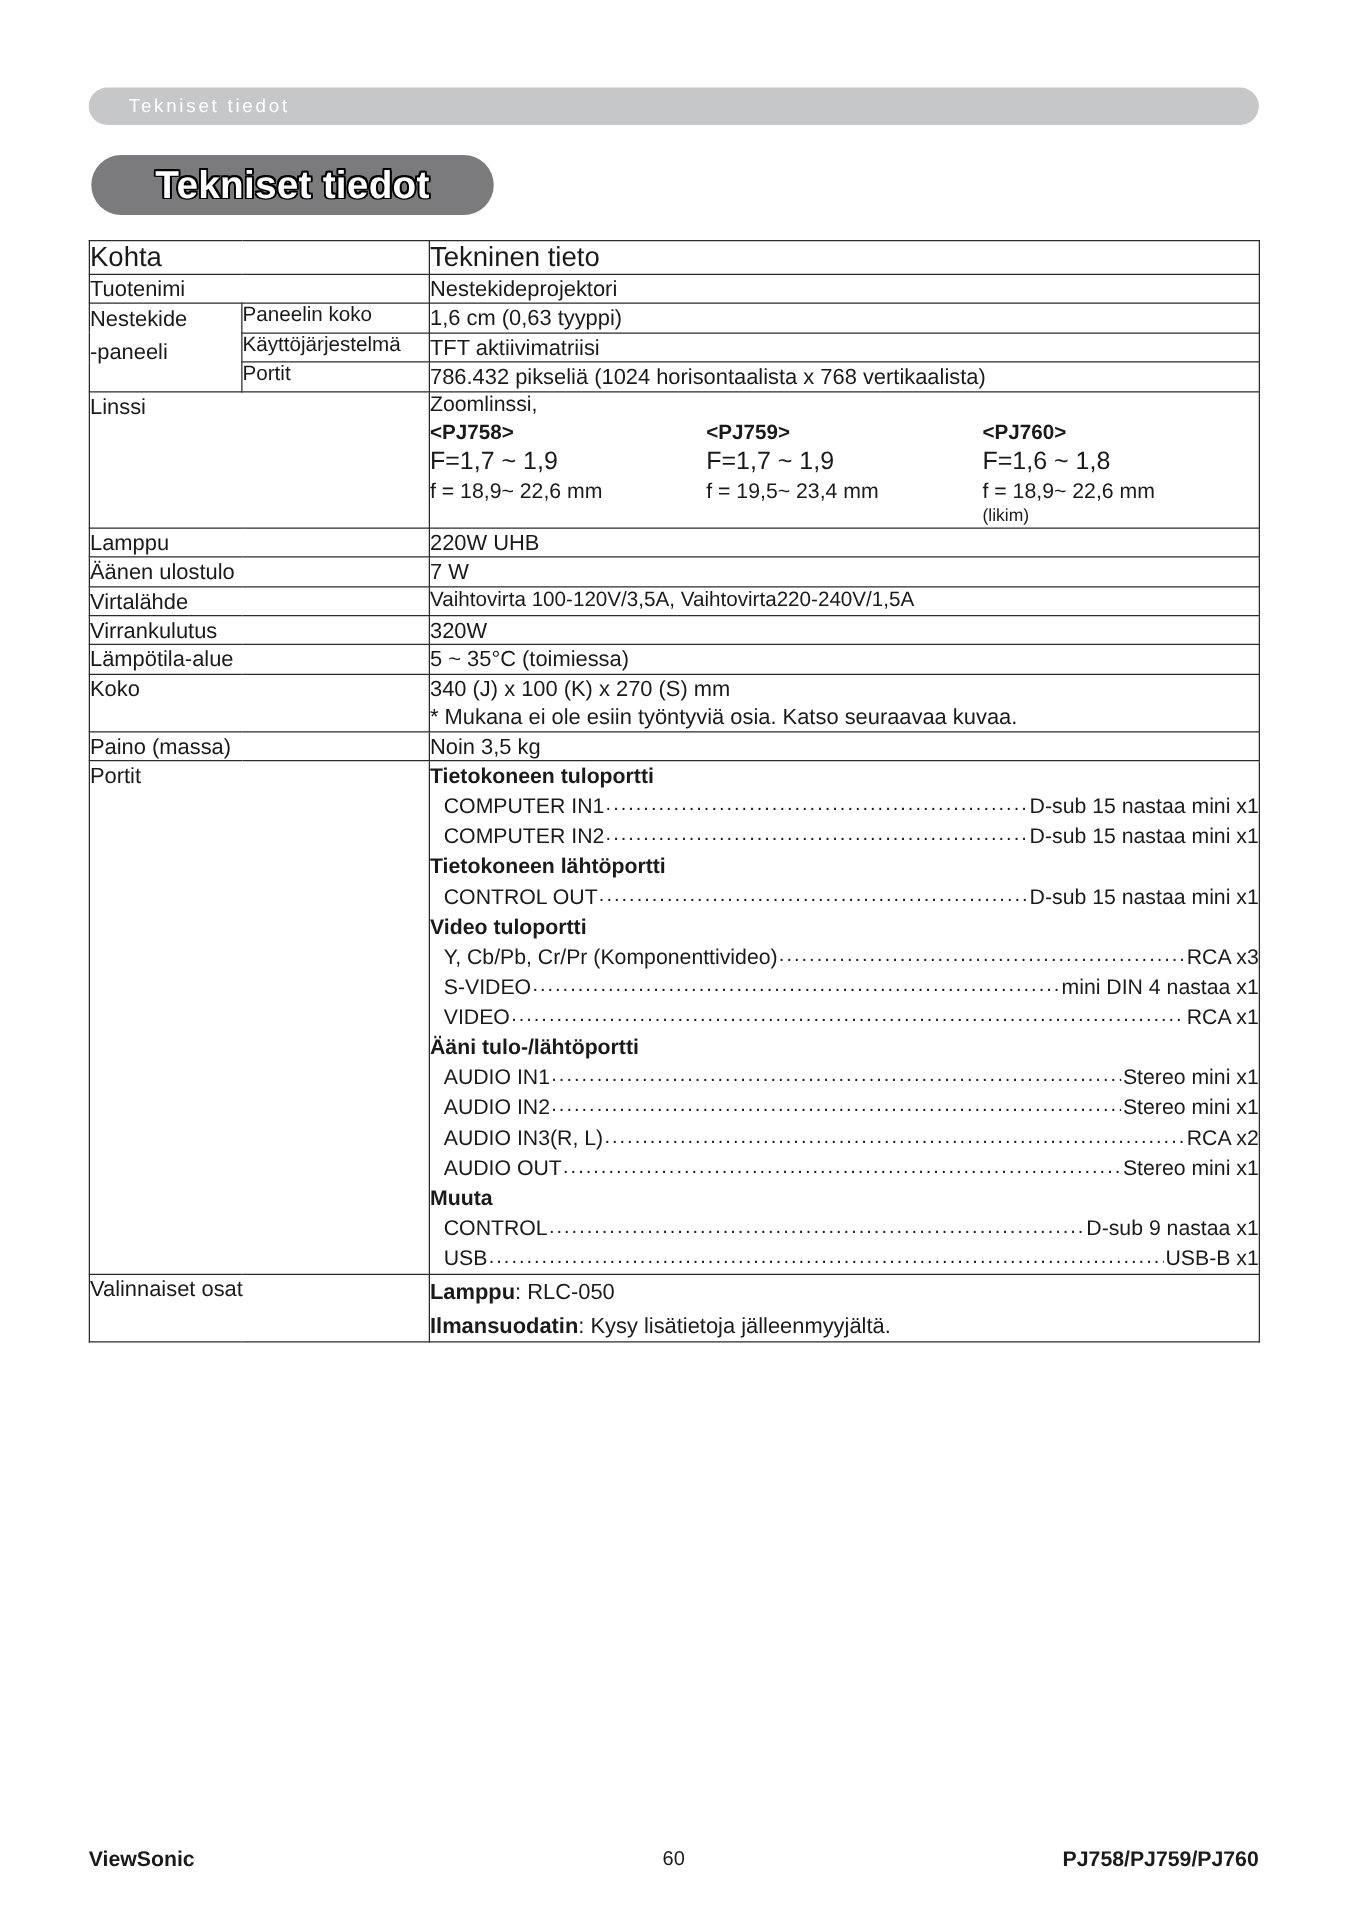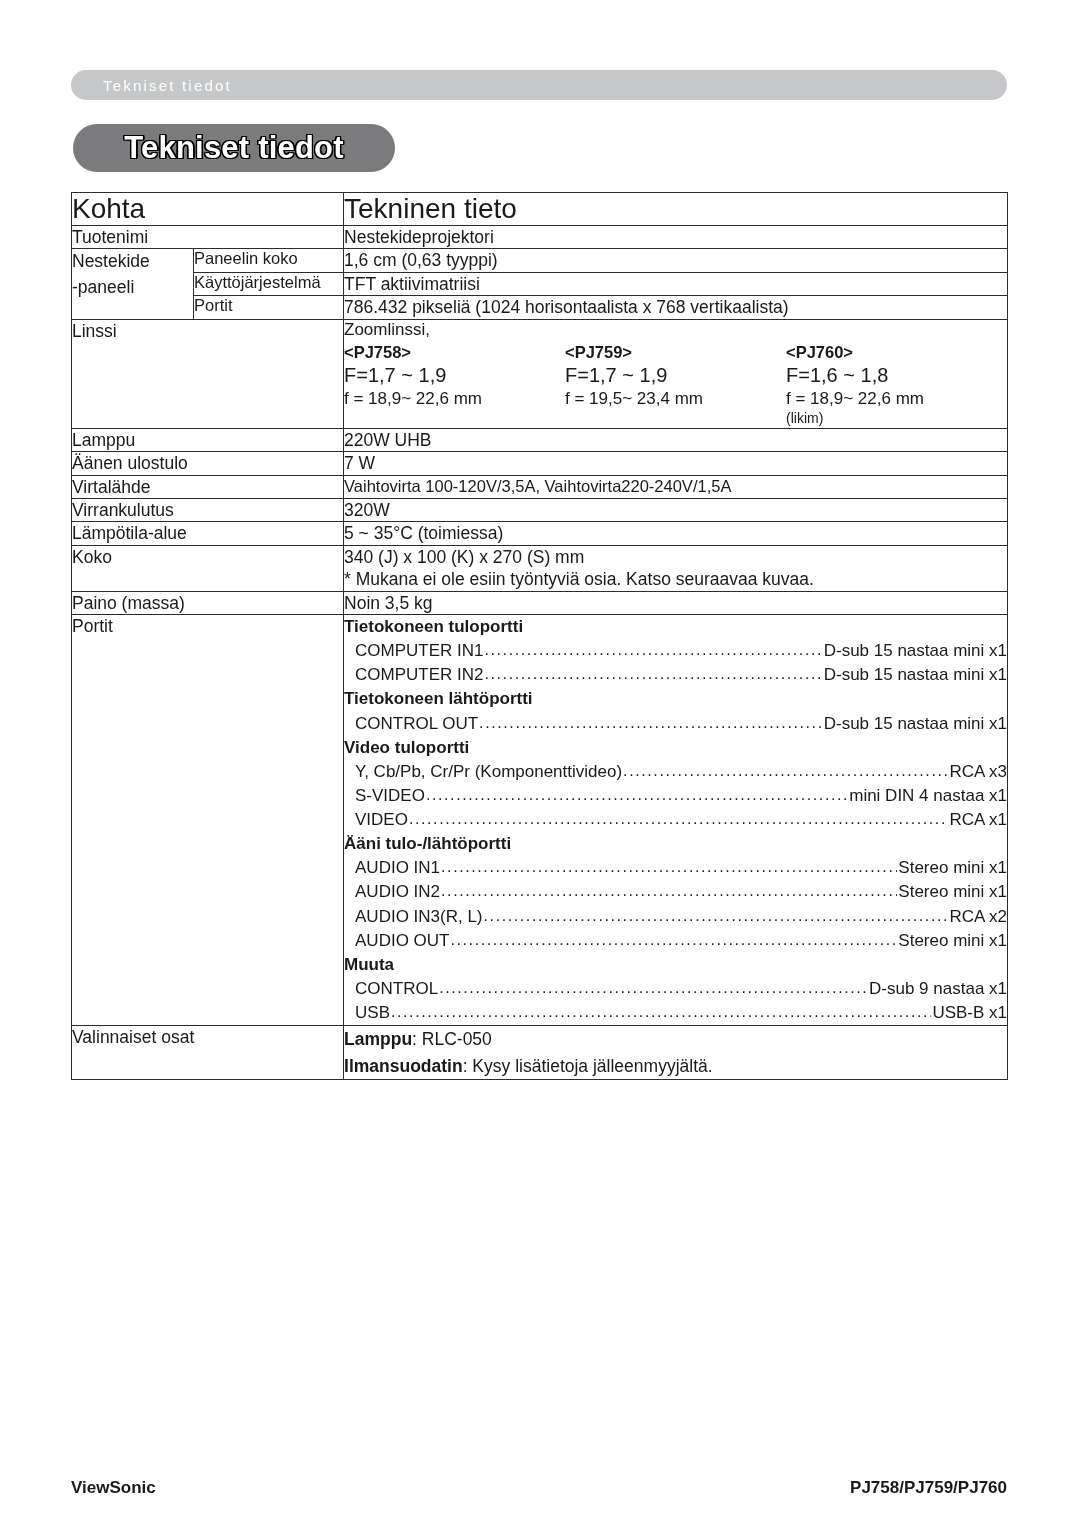--- a/index.html
+++ b/index.html
@@ -81,21 +81,21 @@
     vertical-align: top;
     text-align: left;
     font-weight: normal;
   }
   .col-label  { width: 122px; }
   .col-sub    { width: 150px; }
   .col-value  { width: 664px; }
 
   .hdr {
     text-align: center;
-    font-size: 28px;
+    font-size: 22px;
     font-weight: bold;
     padding: 8px 0 9px 0;
     border-bottom-width: 2.6px;
   }
 
   .cell { padding: 6px 5px 7px 6px; line-height: 1.28; }
   .cell-mid { vertical-align: middle; }
   .cell-sub { padding: 5px 4px 5px 6px; font-size: 16.5px; }
   .cell-tight { font-size: 16.5px; }
 
@@ -386,14 +386,15 @@
           <b>Ilmansuodatin</b><span>: Kysy lisätietoja jälleenmyyjältä.</span>
         </div>
       </td>
     </tr>
 
   </tbody>
 </table>
 
 <div class="footer">
   <div class="footer-brand">ViewSonic</div>
+  <div class="footer-page">60</div>
   <div class="footer-models">PJ758/PJ759/PJ760</div>
 </div>
 
 </body></html>

